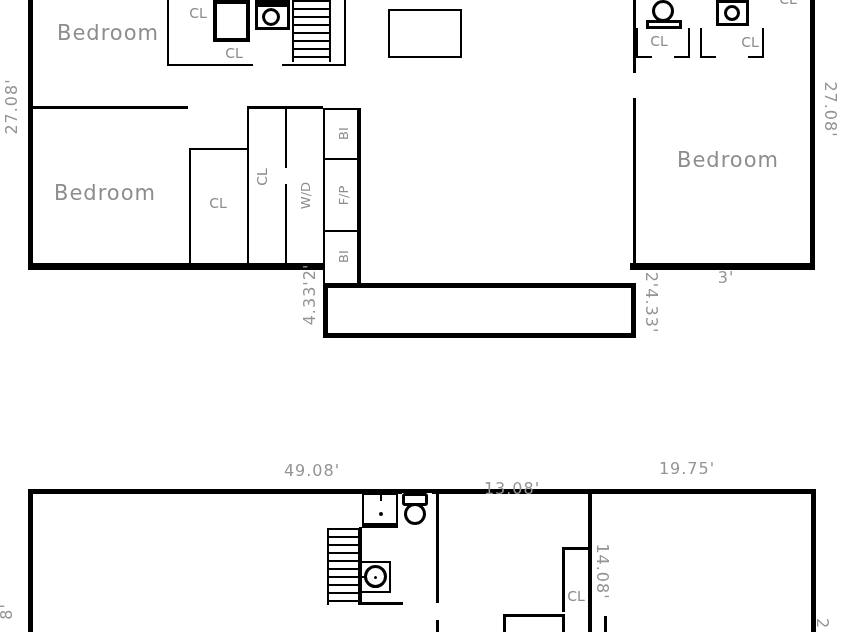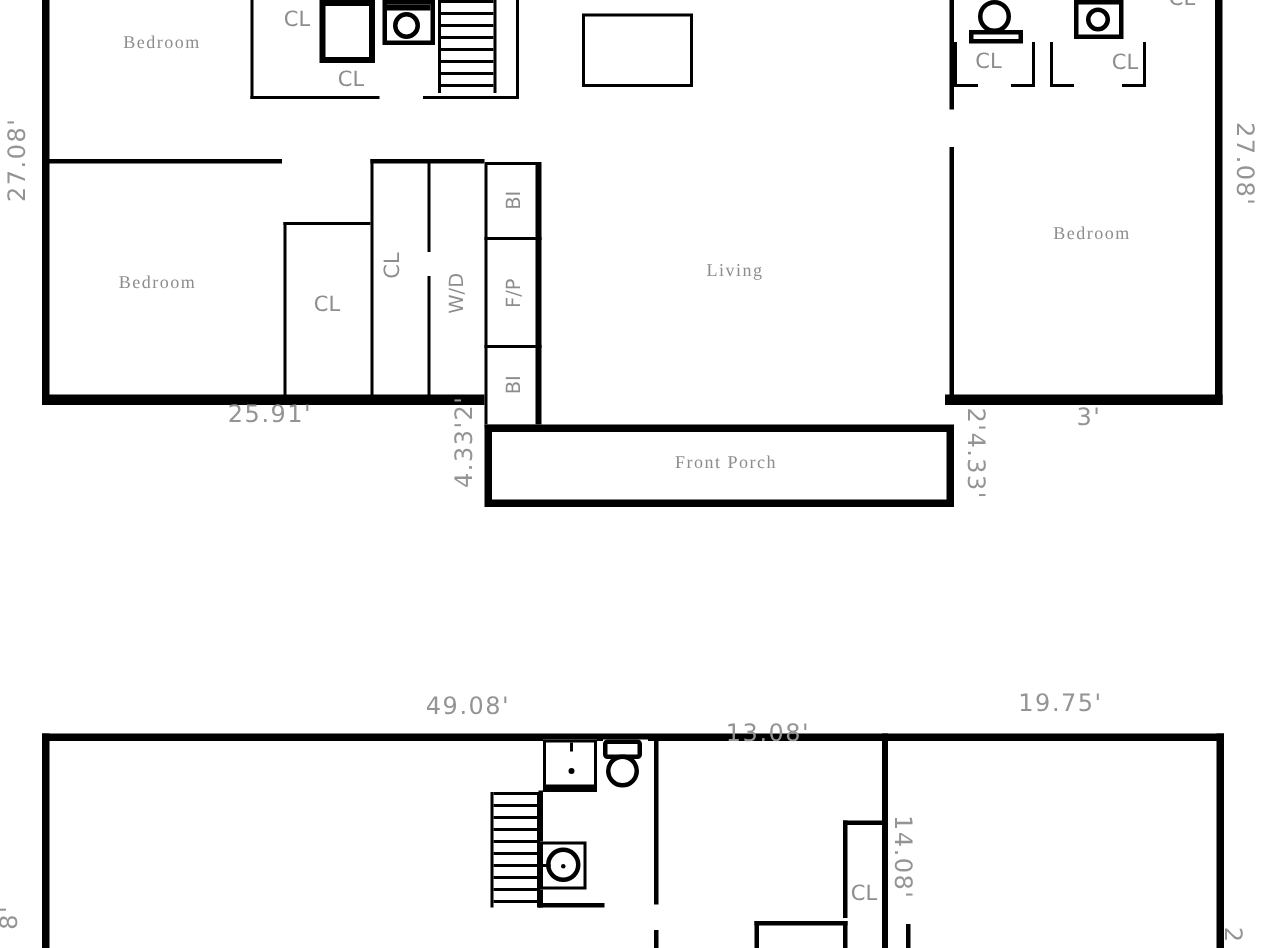--- a/index.html
+++ b/index.html
@@ -9,21 +9,21 @@
     width: 843px;
     height: 632px;
     background: #ffffff;
     overflow: hidden;
     font-family: "DejaVu Sans", sans-serif;
   }
   .wall { position:absolute; background:#000; }
   .box  { position:absolute; background:#fff; border:2px solid #000; }
   .lbl  { position:absolute; color:#8d8d8d; white-space:nowrap; text-align:center;
           font-family:"DejaVu Sans", sans-serif; letter-spacing:1px; }
-  .room { font-size:12px;font-family:Liberation Serif, serif; }
+  .room { font-size:21px; }
   .dim  { font-size:16px; color:#949494; }
   .cl   { font-size:14px; letter-spacing:0; }
   .sm   { font-size:13px; letter-spacing:0; }
   .rl   { transform:rotate(-90deg); }  
   .rr   { transform:rotate(90deg); }   
   .stairs { position:absolute; border-left:2px solid #000; border-right:2px solid #000;
             background:repeating-linear-gradient(to bottom,#000 0 2px,transparent 2px 8px); }
   .fix { position:absolute; background:#fff; }
   .ink { position:absolute; background:#000; }
   .ring { position:absolute; border:3px solid #000; border-radius:50%; background:#fff; }
@@ -84,40 +84,37 @@
     <div class="fix" style="left:0;top:20px;width:36px;height:9px;border:3px solid #000;"></div>
     <div class="ring" style="left:6px;top:0;width:22px;height:22px;"></div>
   </div>
 
   <div class="fix" style="left:716px;top:0;width:33px;height:26px;border:3px solid #000;">
     <div class="ring" style="left:5px;top:2px;width:16px;height:16px;"></div>
   </div>
 
   <span class="lbl room" style="left:53px;top:21px;width:110px;">Bedroom</span>
   <span class="lbl room" style="left:50px;top:181px;width:110px;">Bedroom</span>
-  <span class="lbl room" style="left:435px;top:173px;width:110px;">Living</span>
   <span class="lbl room" style="left:673px;top:148px;width:110px;">Bedroom</span>
-  <span class="lbl room" style="left:414px;top:301px;width:140px;">Front Porch</span>
 
   <span class="lbl cl" style="left:183px;top:5px;width:30px;">CL</span>
   <span class="lbl cl" style="left:219px;top:45px;width:30px;">CL</span>
   <span class="lbl cl rl" style="left:247px;top:169px;width:30px;">CL</span>
   <span class="lbl cl" style="left:203px;top:195px;width:30px;">CL</span>
   <span class="lbl cl" style="left:644px;top:33px;width:30px;">CL</span>
   <span class="lbl cl" style="left:735px;top:34px;width:30px;">CL</span>
   <span class="lbl cl" style="left:771px;top:-9px;width:34px;">CL</span>
 
   <span class="lbl sm rl" style="left:323px;top:126px;width:40px;">BI</span>
   <span class="lbl sm rl" style="left:323px;top:188px;width:40px;">F/P</span>
   <span class="lbl sm rl" style="left:323px;top:249px;width:40px;">BI</span>
   <span class="lbl sm rl" style="left:285px;top:188px;width:40px;">W/D</span>
 
   <span class="lbl dim rl" style="left:-24px;top:97px;width:70px;">27.08'</span>
   <span class="lbl dim rr" style="left:795px;top:100px;width:70px;">27.08'</span>
-  <span class="lbl dim" style="left:120px;top:266px;width:120px;">25.91'</span>
   <span class="lbl dim rl" style="left:264px;top:285px;width:90px;">4.33'2'</span>
   <span class="lbl dim rr" style="left:606px;top:293px;width:90px;">2'4.33'</span>
   <span class="lbl dim" style="left:696px;top:268px;width:60px;">3'</span>
 
   <div class="wall" style="left:28px;top:489px;width:788px;height:5px;"></div>
   <div class="wall" style="left:28px;top:489px;width:5px;height:143px;"></div>
   <div class="wall" style="left:811px;top:489px;width:5px;height:143px;"></div>
   <div class="wall" style="left:588px;top:489px;width:4px;height:143px;"></div>
 
   <div class="wall" style="left:436px;top:493px;width:3px;height:110px;"></div>
@@ -145,19 +142,19 @@
   <div class="stairs" style="left:327px;top:528px;width:33px;height:77px;"></div>
 
   <div class="fix" style="left:360px;top:561px;width:31px;height:32px;border:2px solid #000;">
     <div class="ring" style="left:2px;top:2px;width:23px;height:23px;"></div>
     <div class="ink" style="left:12px;top:13px;width:3px;height:3px;border-radius:50%;"></div>
     <div class="ink" style="left:0;top:13px;width:5px;height:2px;"></div>
   </div>
 
   <span class="lbl dim" style="left:252px;top:461px;width:120px;">49.08'</span>
   <span class="lbl dim" style="left:452px;top:479px;width:120px;">13.08'</span>
-  <span class="lbl dim" style="left:647px;top:459px;width:120px;">19.75'</span>
+  <span class="lbl dim" style="left:627px;top:459px;width:120px;">19.75'</span>
   <span class="lbl dim rr" style="left:562px;top:562px;width:80px;">14.08'</span>
   <span class="lbl cl" style="left:561px;top:588px;width:30px;">CL</span>
   <span class="lbl dim rl" style="left:-19px;top:602px;width:50px;">8'</span>
   <span class="lbl dim rr" style="left:802px;top:614px;width:40px;">2</span>
 
 </div>
 
 </body></html>

